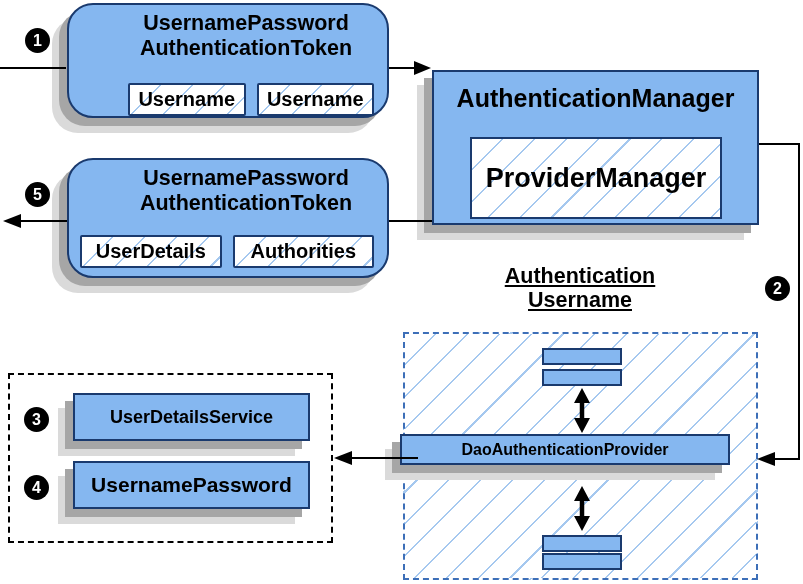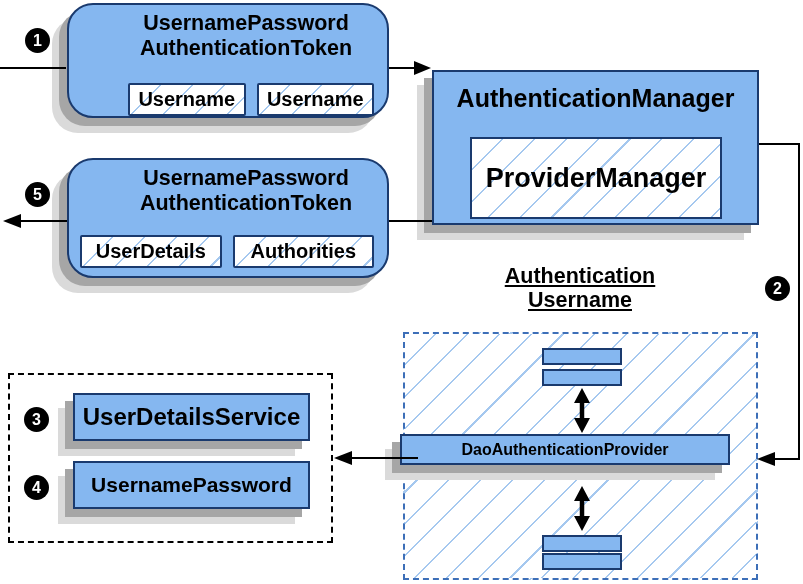--- a/index.html
+++ b/index.html
@@ -104,21 +104,21 @@
   <div class="bar" style="left:542px;top:348px;"></div>
   <div class="bar" style="left:542px;top:369px;"></div>
   <div class="bar" style="left:542px;top:535px;"></div>
   <div class="bar" style="left:542px;top:553px;"></div>
 
   <div class="box shadow center" style="left:400px;top:434px;width:330px;height:31px;font-size:16px;">
     <span>DaoAuthenticationProvider</span>
   </div>
 
   <div class="dotted-container" style="left:8px;top:373px;width:325px;height:170px;">
-    <div class="box shadow center" style="left:63px;top:18px;width:237px;height:48px;font-size:24px;">
+    <div class="box shadow center" style="left:63px;top:18px;width:237px;height:48px;font-size:18px;">
       <span>UserDetailsService</span>
     </div>
     <div class="box shadow center" style="left:63px;top:86px;width:237px;height:48px;font-size:21px;">
       <span>UsernamePassword</span>
     </div>
   </div>
 
   <svg class="connector-layer" width="803" height="584" viewBox="0 0 803 584">
     <g stroke="#000" stroke-width="2">
       <line x1="0" y1="68" x2="66" y2="68"></line>

